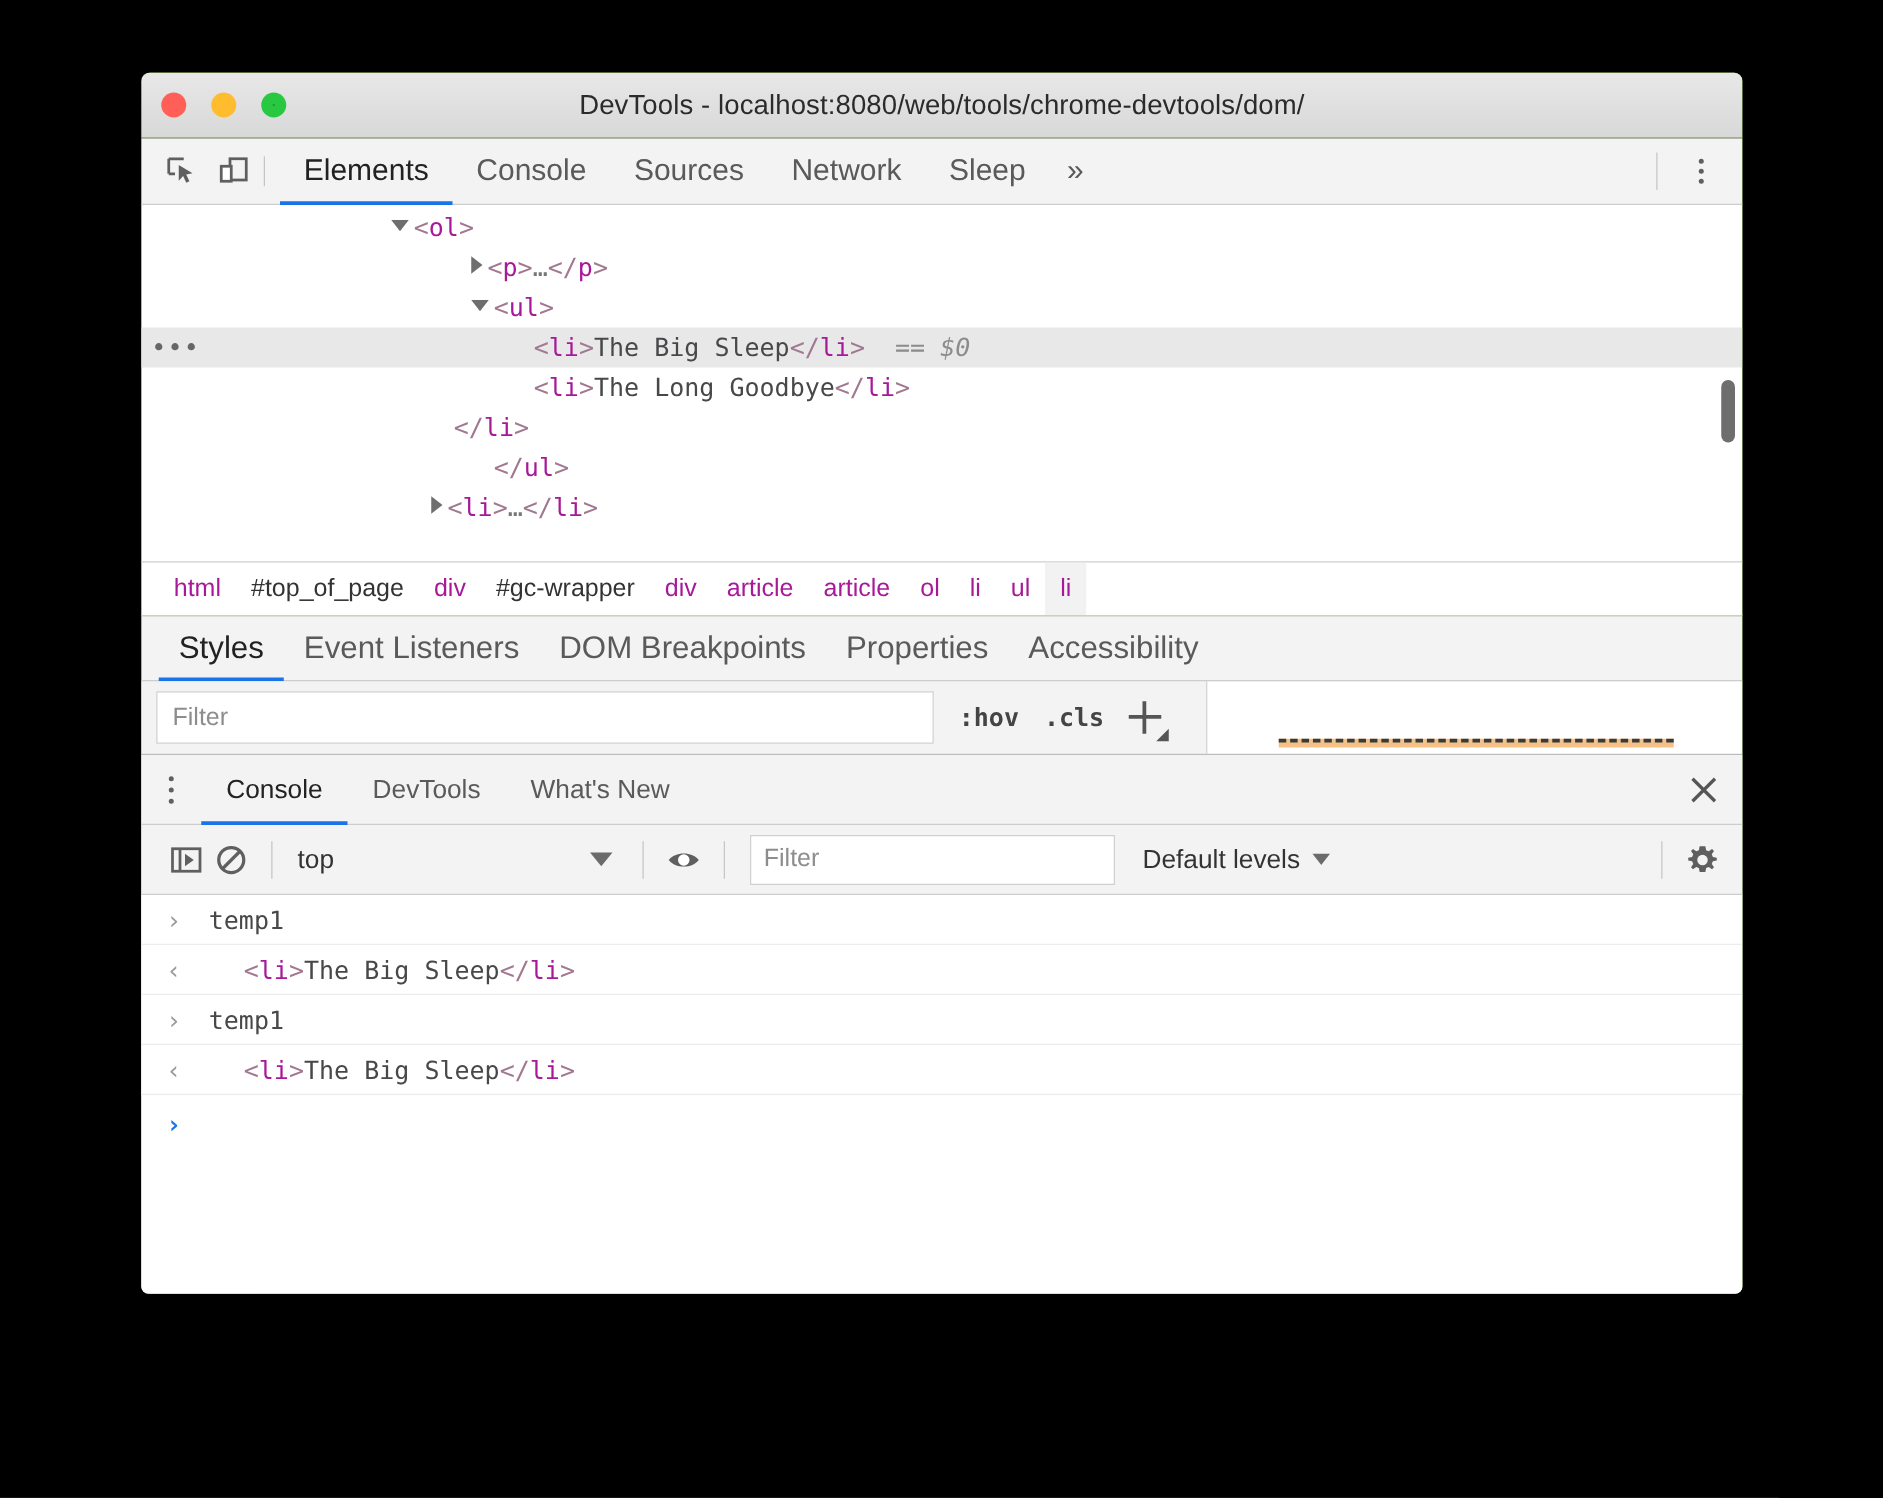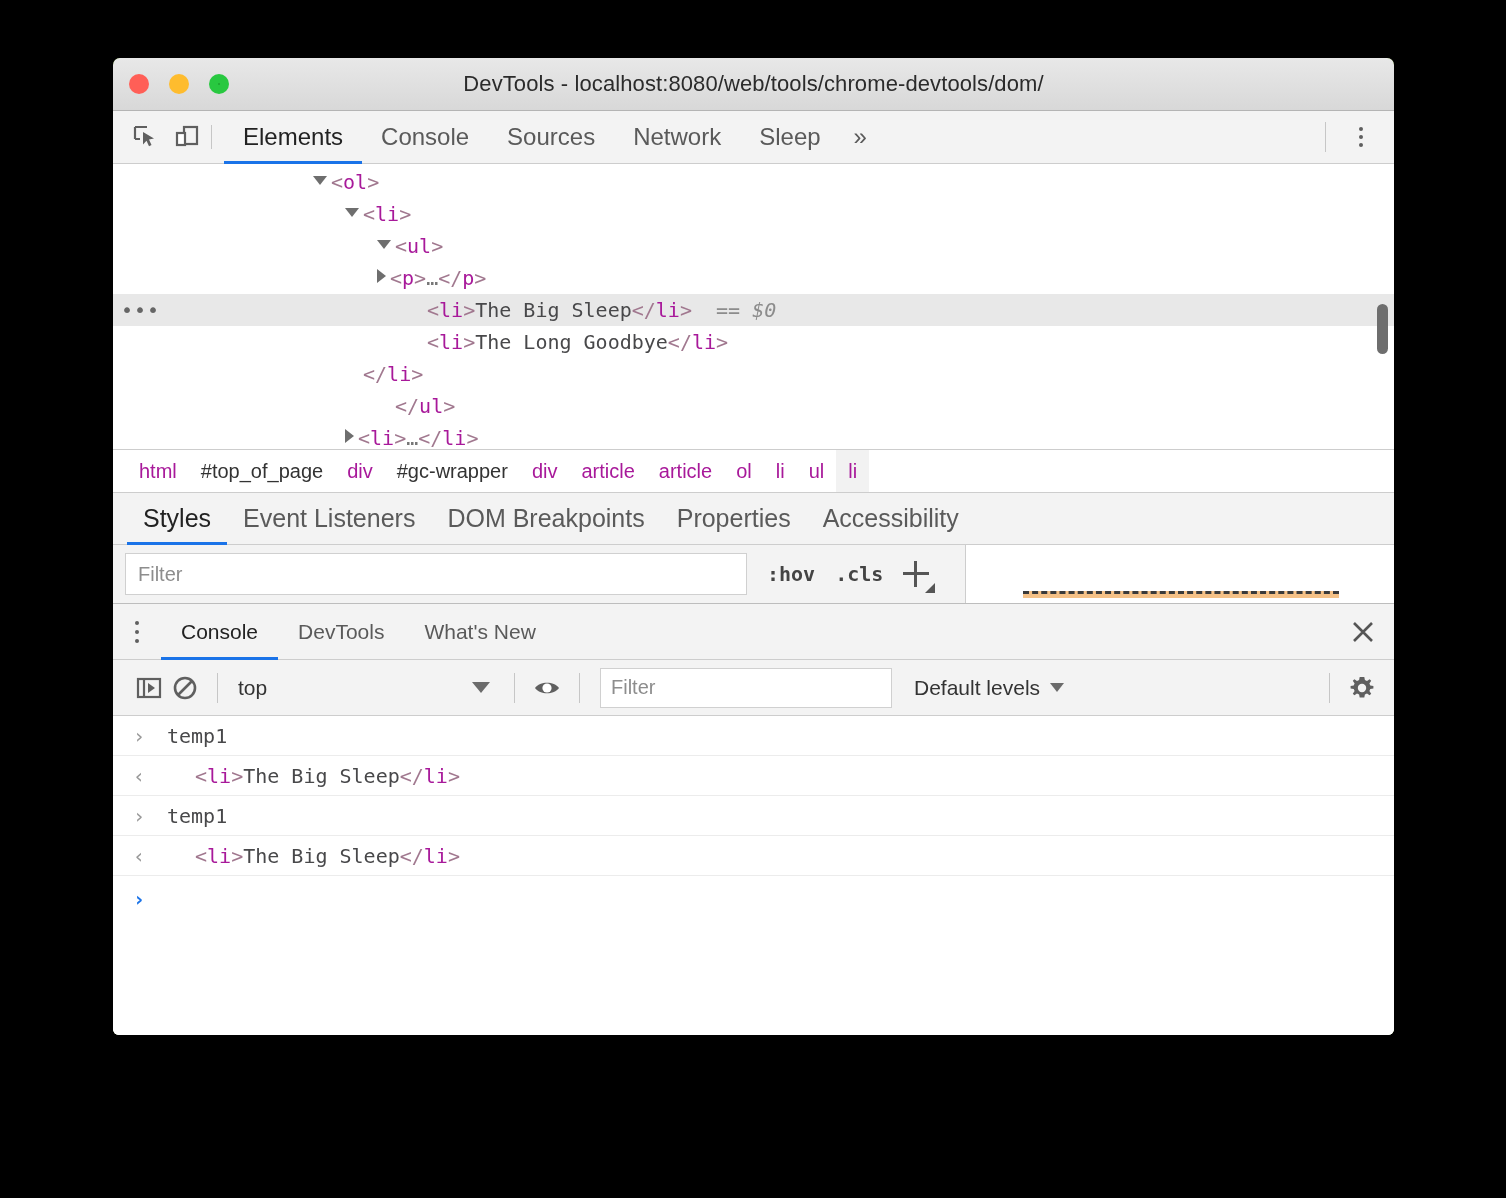--- a/index.html
+++ b/index.html
@@ -391,23 +391,22 @@
           <i></i>
           <i></i>
           <i></i>
         </div>
     </div>
   </div>
 
   <div class="dom-pane">
     <div id="dom-rows">
         <div class="dom-row"><span class="gutter"></span><span style="display: inline-block; width: 170px;"></span><span class="tri down"></span><span class="dom-text"><span class="br">&lt;</span><span class="tag">ol</span><span class="br">&gt;</span></span></div>
-        <div class="dom-row"><span class="gutter"></span><span style="display: inline-block; width: 202px;"></span><span class="tri down"></span><span class="dom-text"><span class="br">&lt;</span><span class="tag">li</span><span class="br">&gt;</span></span></div>
+        <div class="dom-row"><span class="gutter"></span><span style="display: inline-block; width: 234px;"></span><span class="tri right"></span><span class="dom-text"><span class="br">&lt;</span><span class="tag">p</span><span class="br">&gt;</span><span class="ell">…</span><span class="br">&lt;/</span><span class="tag">p</span><span class="br">&gt;</span></span></div>
         <div class="dom-row"><span class="gutter"></span><span style="display: inline-block; width: 234px;"></span><span class="tri down"></span><span class="dom-text"><span class="br">&lt;</span><span class="tag">ul</span><span class="br">&gt;</span></span></div>
-        <div class="dom-row"><span class="gutter"></span><span style="display: inline-block; width: 234px;"></span><span class="tri right"></span><span class="dom-text"><span class="br">&lt;</span><span class="tag">p</span><span class="br">&gt;</span><span class="ell">…</span><span class="br">&lt;/</span><span class="tag">p</span><span class="br">&gt;</span></span></div>
         <div class="dom-row selected"><span class="gutter">•••</span><span style="display: inline-block; width: 266px;"></span><span class="tri blank"></span><span class="dom-text"><span class="br">&lt;</span><span class="tag">li</span><span class="br">&gt;</span><span class="txt">The Big Sleep</span><span class="br">&lt;/</span><span class="tag">li</span><span class="br">&gt;</span><span class="eq">  == </span><span class="dollar">$0</span></span></div>
         <div class="dom-row"><span class="gutter"></span><span style="display: inline-block; width: 266px;"></span><span class="tri blank"></span><span class="dom-text"><span class="br">&lt;</span><span class="tag">li</span><span class="br">&gt;</span><span class="txt">The Long Goodbye</span><span class="br">&lt;/</span><span class="tag">li</span><span class="br">&gt;</span></span></div>
         <div class="dom-row"><span class="gutter"></span><span style="display: inline-block; width: 202px;"></span><span class="tri blank"></span><span class="dom-text"><span class="br">&lt;/</span><span class="tag">li</span><span class="br">&gt;</span></span></div>
         <div class="dom-row"><span class="gutter"></span><span style="display: inline-block; width: 234px;"></span><span class="tri blank"></span><span class="dom-text"><span class="br">&lt;/</span><span class="tag">ul</span><span class="br">&gt;</span></span></div>
         <div class="dom-row"><span class="gutter"></span><span style="display: inline-block; width: 202px;"></span><span class="tri right"></span><span class="dom-text"><span class="br">&lt;</span><span class="tag">li</span><span class="br">&gt;</span><span class="ell">…</span><span class="br">&lt;/</span><span class="tag">li</span><span class="br">&gt;</span></span></div>
       </div>
     <div class="dom-scroll"></div>
   </div>
 
   <div class="crumbs" id="crumbs">

